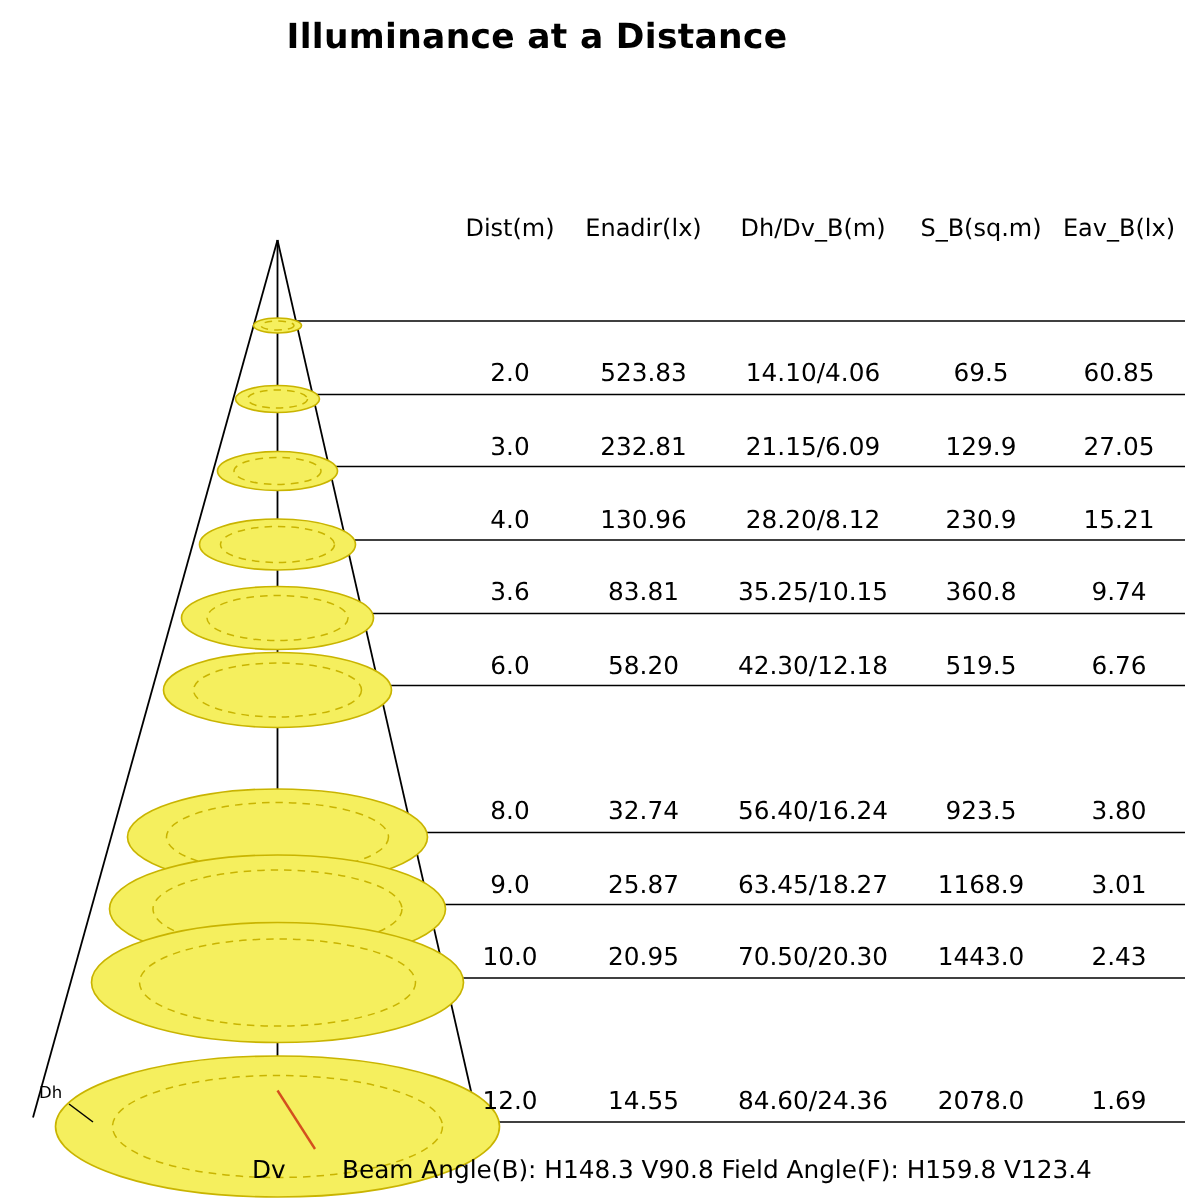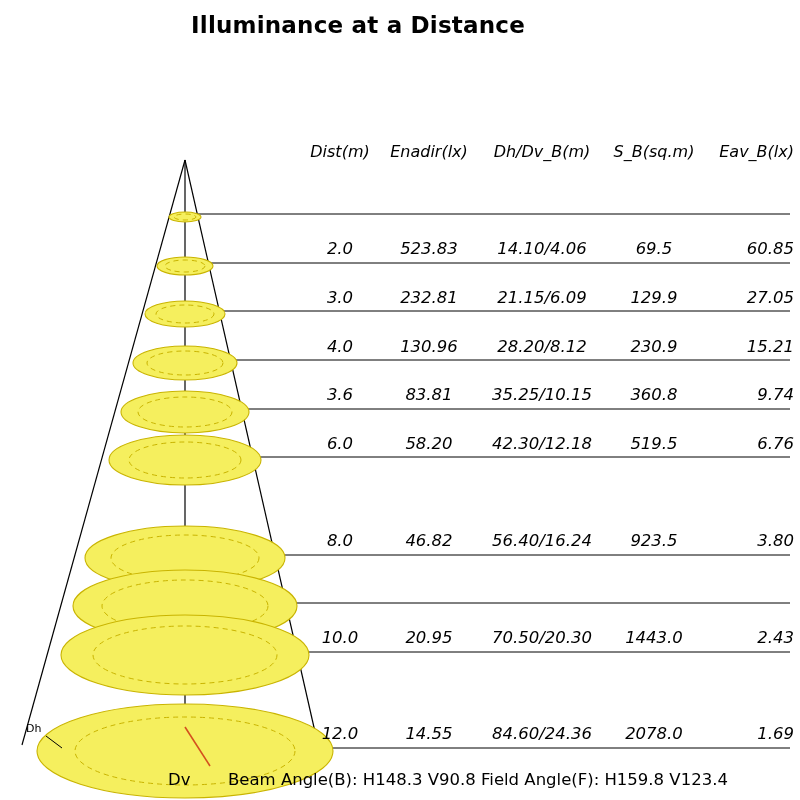--- a/index.html
+++ b/index.html
@@ -35,40 +35,39 @@
     left: 0;
     width: 800px;
     height: 800px;
   }
   .table-layer {
     position: absolute;
     top: 0;
     left: 0;
     width: 800px;
     height: 800px;
-    font-style: italic;
   }
   .hdr-row, .data-row {
     position: absolute;
     left: 300px;
     width: 490px;
     height: 22px;
     font-size: 16.5px;
     white-space: nowrap;
   }
   .cell {
     position: absolute;
     text-align: center;
     top: 0;
   }
   .c0 { left: 0px;   width: 80px; }
   .c1 { left: 78px;  width: 102px; }
   .c2 { left: 178px; width: 128px; }
   .c3 { left: 304px; width: 100px; }
-  .c4 { left: 398px; width: 96px; text-align: right; }
+  .c4 { left: 398px; width: 96px; }
   .hdr-row .cell { font-size: 16px; }
   .footer {
     position: absolute;
     left: 0;
     top: 770px;
     width: 800px;
     font-size: 16.5px;
   }
   .footer .dv-label {
     position: absolute;
@@ -196,26 +195,33 @@
     <div class="data-row" style="top:434px;">
       <span class="cell c0">6.0</span>
       <span class="cell c1">58.20</span>
       <span class="cell c2">42.30/12.18</span>
       <span class="cell c3">519.5</span>
       <span class="cell c4">6.76</span>
     </div>
 
     <div class="data-row" style="top:531px;">
       <span class="cell c0">8.0</span>
-      <span class="cell c1">46.82</span>
+      <span class="cell c1">32.74</span>
       <span class="cell c2">56.40/16.24</span>
       <span class="cell c3">923.5</span>
       <span class="cell c4">3.80</span>
     </div>
 
+    <div class="data-row" style="top:580px;">
+      <span class="cell c0">9.0</span>
+      <span class="cell c1">25.87</span>
+      <span class="cell c2">63.45/18.27</span>
+      <span class="cell c3">1168.9</span>
+      <span class="cell c4">3.01</span>
+    </div>
 
     <div class="data-row" style="top:628px;">
       <span class="cell c0">10.0</span>
       <span class="cell c1">20.95</span>
       <span class="cell c2">70.50/20.30</span>
       <span class="cell c3">1443.0</span>
       <span class="cell c4">2.43</span>
     </div>
 
     <div class="data-row" style="top:724px;">

